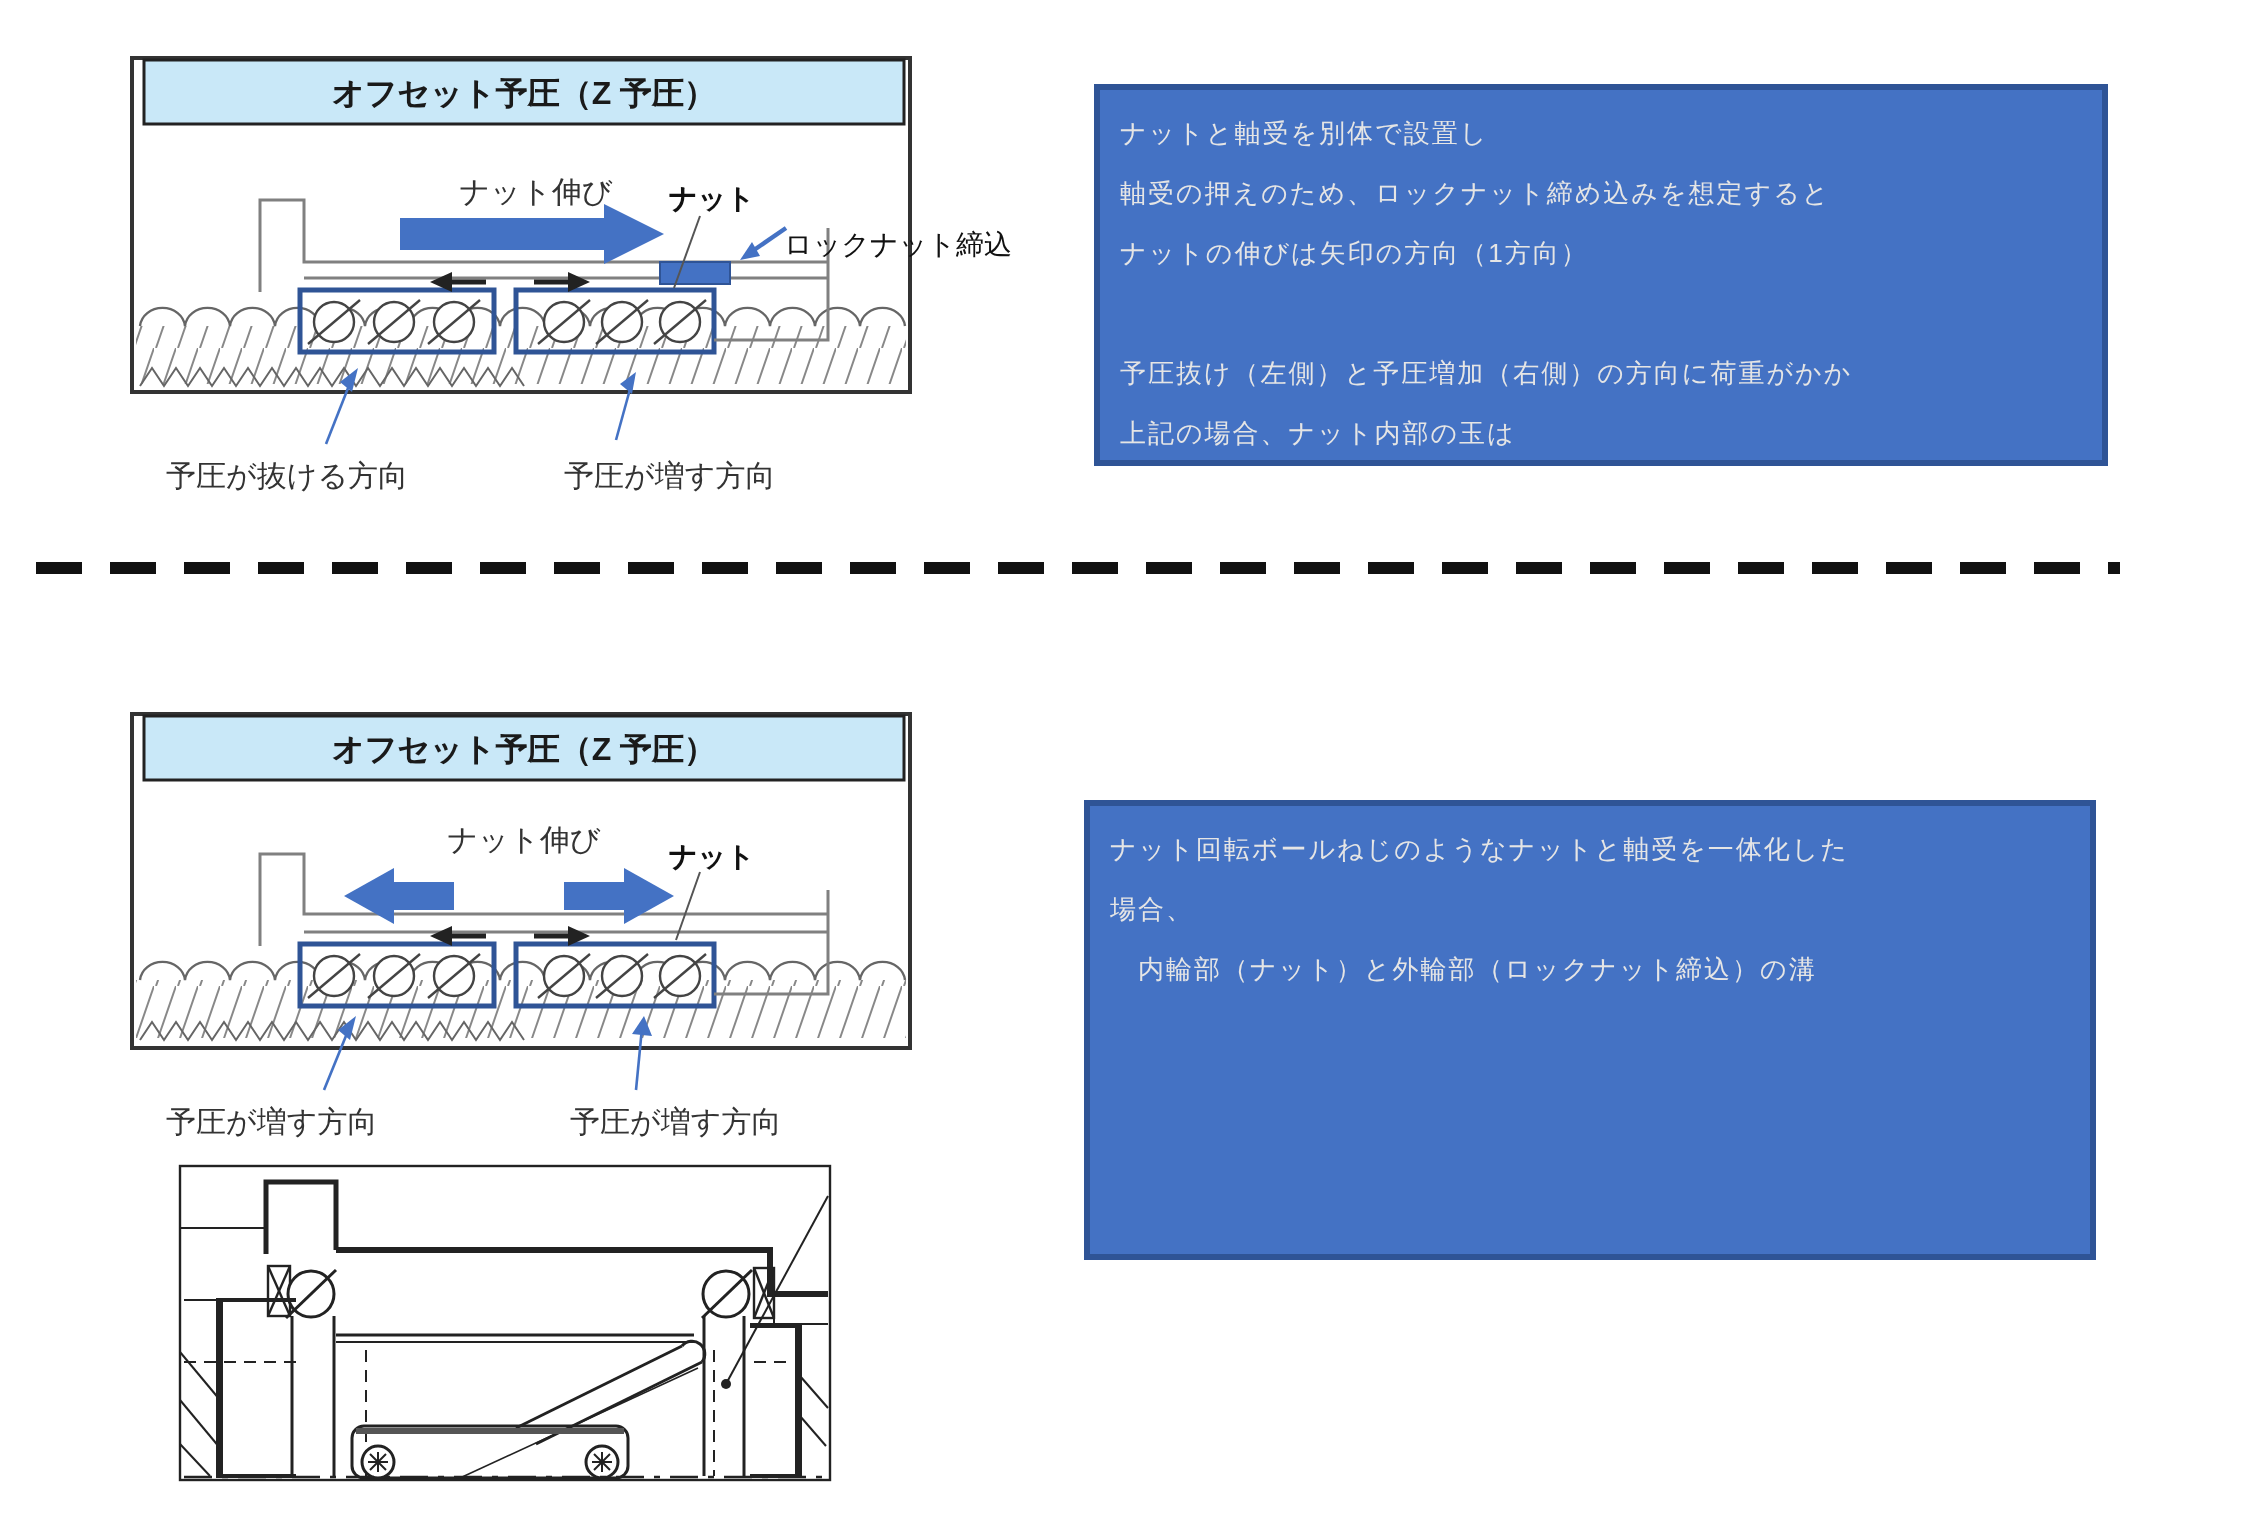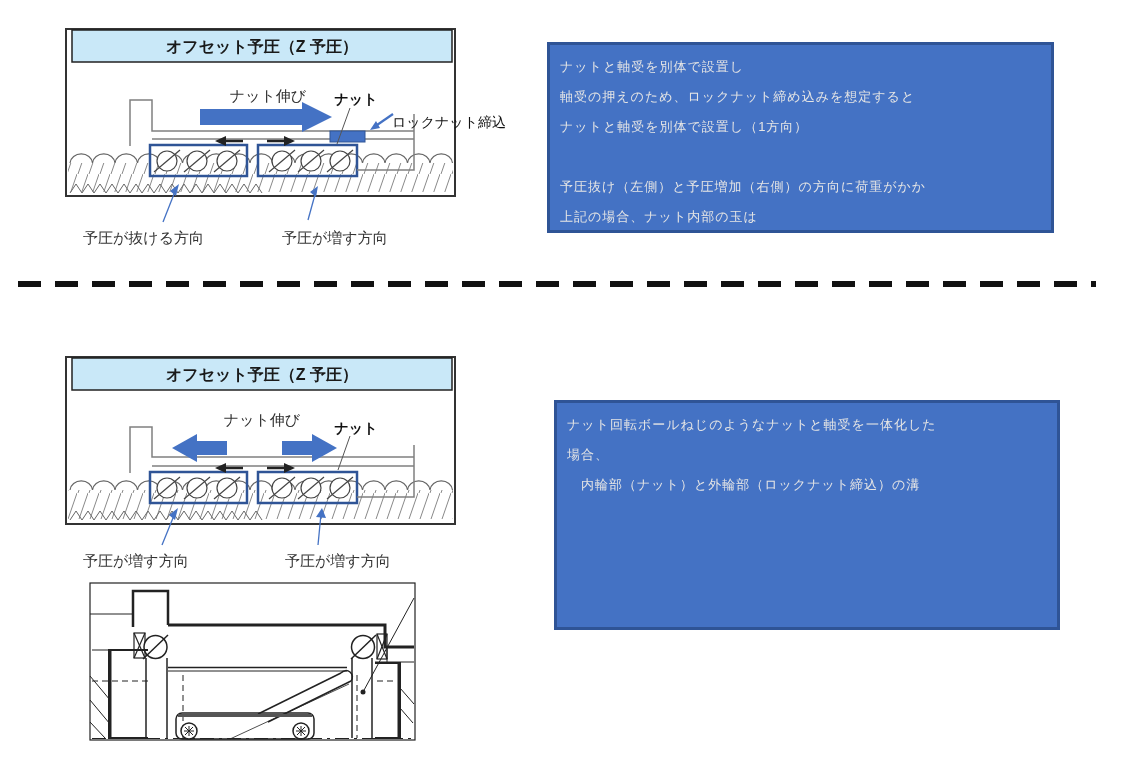--- a/index.html
+++ b/index.html
@@ -1,17 +1,17 @@
 <!DOCTYPE html>
 <html><head>
 <meta charset="utf-8">
 <style>
   html,body{margin:0;padding:0;background:#fff;}
   body{font-family:"Liberation Sans","DejaVu Sans",sans-serif;}
-  .canvas{position:relative;width:1060px;height:766px;background:#fff;overflow:hidden;padding-left:36px;}
+  .canvas{position:relative;width:1060px;height:766px;background:#fff;overflow:hidden;}
 
   
   .info-box{
     position:absolute;
     background:#4472C4;
     border:3px solid #2F5496;
     box-sizing:border-box;
     color:#e5e5e5;
     font-size:13px;
     letter-spacing:1px;
@@ -110,21 +110,21 @@
     <text x="268" y="101" text-anchor="middle" class="lbl">ナット伸び</text>
     <text x="356" y="104" text-anchor="middle" class="lbl-b">ナット</text>
     <text x="392" y="127" class="lbl-s">ロックナット締込</text>
     <text x="83" y="243" class="lbl">予圧が抜ける方向</text>
     <text x="282" y="243" class="lbl">予圧が増す方向</text>
   </svg>
 
   <div class="info-box" style="left:547px;top:42px;width:507px;height:191px;">
     <div class="info-line">ナットと軸受を別体で設置し</div>
     <div class="info-line">軸受の押えのため、ロックナット締め込みを想定すると</div>
-    <div class="info-line">ナットと軸受を別体で設置し（1方向）</div>
+    <div class="info-line">ナットの伸びは矢印の方向（1方向）</div>
     <div class="info-line"></div>
     <div class="info-line">予圧抜け（左側）と予圧増加（右側）の方向に荷重がかか</div>
     <div class="info-line">上記の場合、ナット内部の玉は</div>
   </div>
 
   <div class="divider" style="left:18px;top:281px;width:1094px;"></div>
 
   <svg style="left:60px;top:353px;" width="460" height="230" viewBox="60 353 460 230">
     <defs>
       <pattern id="hatch2" patternUnits="userSpaceOnUse" width="11" height="29">
@@ -273,19 +273,19 @@
         <line x1="400" y1="708" x2="413" y2="723"></line>
       </g>
 
       <line x1="414" y1="598" x2="363" y2="692" stroke-width="1"></line>
       <circle cx="363" cy="692" r="2.5" fill="#222" stroke="none"></circle>
 
       <line x1="92" y1="738.5" x2="414" y2="738.5" stroke-width="1.2" stroke-dasharray="14 5 3 5"></line>
     </g>
   </svg>
 
-  <div class="info-box" style="left:542px;top:400px;width:506px;height:230px;margin-left:12px;">
+  <div class="info-box" style="left:542px;top:400px;width:506px;height:230px;">
     <div class="info-line">ナット回転ボールねじのようなナットと軸受を一体化した</div>
     <div class="info-line">場合、</div>
     <div class="info-line">　内輪部（ナット）と外輪部（ロックナット締込）の溝</div>
   </div>
 
 </div>
 
 </body></html>

